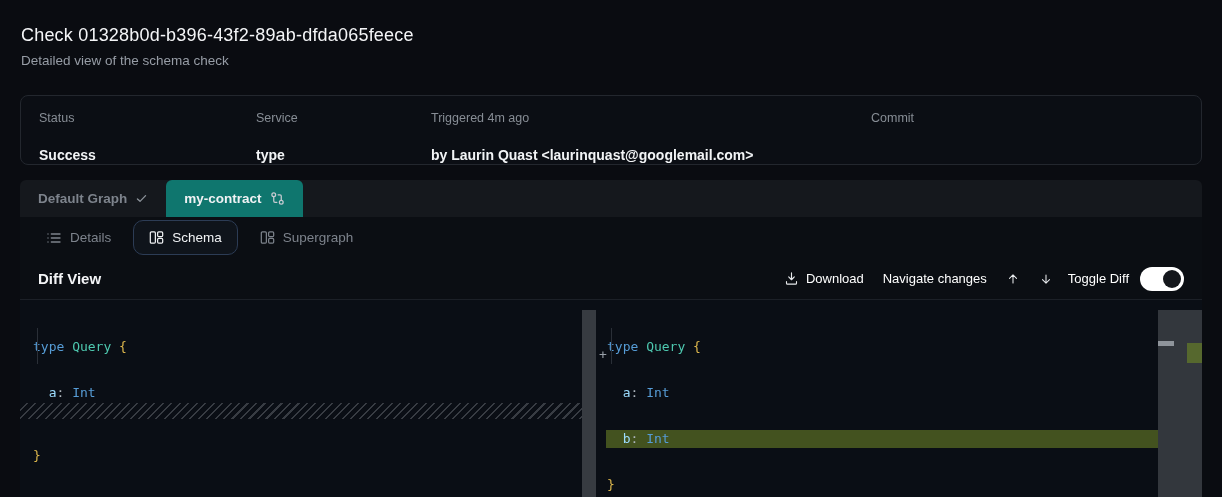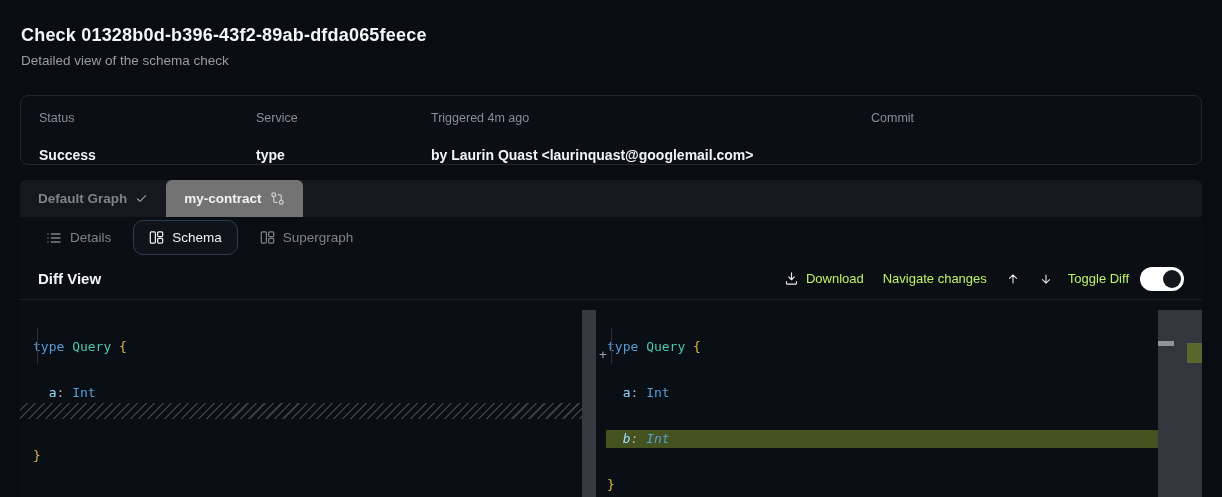--- a/index.html
+++ b/index.html
@@ -1,49 +1,49 @@
 <!DOCTYPE html>
 <html><head>
 <meta charset="utf-8">
 <style>
   html,body{margin:0;padding:0;background:#0a0c11;}
   .stage{position:relative;width:1222px;height:497px;overflow:hidden;
          background:#0a0c11;color:#eceef0;font-family:"Liberation Sans",sans-serif;}
 
   
-  .page-title{position:absolute;left:21px;top:25px;font-size:18px;font-weight:700;color:#f4f5f7;letter-spacing:.2px;text-align:center;}
+  .page-title{position:absolute;left:21px;top:25px;font-size:18px;font-weight:400;color:#f4f5f7;letter-spacing:.2px;text-align:center;}
   .page-subtitle{position:absolute;left:21px;top:53px;font-size:13.5px;color:#979da6;}
 
   
   .summary-card{position:absolute;left:20px;top:95px;width:1182px;height:70px;box-sizing:border-box;
                 border:1px solid #23272e;border-radius:8px;background:#0b0e14;}
   .sum-col{position:absolute;top:15px;}
   .sum-label{font-size:12.5px;color:#878d95;line-height:15px;}
   .sum-value{font-size:14px;font-weight:600;color:#f2f4f6;line-height:18px;margin-top:20px;}
 
   
   .contract-strip{position:absolute;left:20px;top:180px;width:1182px;height:37px;background:#15181d;
                   border-radius:6px 6px 0 0;display:flex;align-items:stretch;}
   .contract-tab{display:flex;align-items:center;gap:8px;padding:0 18px;font-size:13.5px;color:#7d838c;cursor:pointer;font-weight:bold;}
-  .contract-tab.active{background:#737373;color:#f0f2f4;border-radius:6px 6px 0 0;}
+  .contract-tab.active{background:#0f766e;color:#f0f2f4;border-radius:6px 6px 0 0;}
   .contract-tab svg{flex:0 0 auto;}
 
   
   .view-row{position:absolute;left:20px;top:217px;width:1182px;height:41px;background:#0b0e13;
             display:flex;align-items:center;padding-left:16px;box-sizing:border-box;}
   .view-tab{display:flex;align-items:center;gap:8px;font-size:13.5px;color:#7d838c;padding:0 10px;cursor:pointer;justify-content:space-between;}
   .view-tab.pill{border:1px solid #2c3c55;background:#0f141b;border-radius:10px;height:33px;padding:0 15px;
                  color:#f0f2f4;margin:0 12px;}
 
   
   .toolbar{position:absolute;left:20px;top:258px;width:1182px;height:42px;background:#0b0e13;
            border-bottom:1px solid #1c2027;box-sizing:border-box;display:flex;align-items:center;padding:0 18px;}
   .toolbar-title{font-size:15px;font-weight:700;color:#f4f5f7;}
   .toolbar-right{margin-left:auto;display:flex;align-items:center;gap:19px;}
-  .tb-btn{display:flex;align-items:center;gap:7px;font-size:13px;color:#bef264;cursor:pointer;background:none;border:none;padding:0;font-family:inherit;}
+  .tb-btn{display:flex;align-items:center;gap:7px;font-size:13px;color:#ffffff;cursor:pointer;background:none;border:none;padding:0;font-family:inherit;}
   .tb-icon-btn{display:flex;align-items:center;color:#e8eaed;cursor:pointer;background:none;border:none;padding:0;}
   .switch{width:44px;height:24px;border-radius:12px;background:#3a3f46;position:relative;cursor:pointer;}
   .switch.on{background:#ffffff;}
   .switch .knob{position:absolute;top:3px;left:3px;width:18px;height:18px;border-radius:50%;background:#14171c;}
   .switch.on .knob{left:auto;right:3px;}
 
   
   .code-section{position:absolute;left:20px;top:300px;width:1182px;height:197px;background:#0a0e15;}
   .pane{position:absolute;top:0;bottom:0;padding-top:10px;box-sizing:border-box;
         font-family:"DejaVu Sans Mono",monospace;font-size:13px;line-height:18px;}
@@ -183,21 +183,21 @@
       <div class="guide guide-left"></div>
     <div class="code-line"><span style="color: rgb(86, 156, 214);">type</span><span style="color: rgb(212, 215, 220);"> </span><span style="color: rgb(78, 201, 176);">Query</span><span style="color: rgb(212, 215, 220);"> </span><span style="color: rgb(221, 183, 77);">{</span></div>
         <div class="code-line"><span style="color: rgb(212, 215, 220);">  </span><span style="color: rgb(156, 220, 254);">a</span><span style="color: rgb(174, 182, 189);">:</span><span style="color: rgb(212, 215, 220);"> </span><span style="color: rgb(86, 156, 214);">Int</span></div>
         <div class="code-line hatch"></div>
         <div class="code-line"><span style="color: rgb(221, 183, 77);">}</span></div>
       </div>
     <div class="pane pane-right" id="pane-right">
       <div class="guide guide-right"></div>
     <div class="code-line"><span style="color: rgb(86, 156, 214);">type</span><span style="color: rgb(212, 215, 220);"> </span><span style="color: rgb(78, 201, 176);">Query</span><span style="color: rgb(212, 215, 220);"> </span><span style="color: rgb(221, 183, 77);">{</span></div>
         <div class="code-line"><span style="color: rgb(212, 215, 220);">  </span><span style="color: rgb(156, 220, 254);">a</span><span style="color: rgb(174, 182, 189);">:</span><span style="color: rgb(212, 215, 220);"> </span><span style="color: rgb(86, 156, 214);">Int</span></div>
-        <div class="code-line added" style="background: rgb(67, 82, 31); font-style: italic;"><span style="color: rgb(212, 215, 220);">  </span><span style="color: rgb(156, 220, 254);">b</span><span style="color: rgb(174, 182, 189);">:</span><span style="color: rgb(212, 215, 220);"> </span><span style="color: rgb(86, 156, 214);">Int</span></div>
+        <div class="code-line added" style="background: rgb(67, 82, 31);"><span style="color: rgb(212, 215, 220);">  </span><span style="color: rgb(156, 220, 254);">b</span><span style="color: rgb(174, 182, 189);">:</span><span style="color: rgb(212, 215, 220);"> </span><span style="color: rgb(86, 156, 214);">Int</span></div>
         <div class="code-line"><span style="color: rgb(221, 183, 77);">}</span></div>
       </div>
     <div class="scroll-left"></div>
     <div class="gutter-plus">+</div>
     <div class="scroll-right"></div>
     <div class="marker-light"></div>
     <div class="marker-green" id="marker-green" style="background: rgb(86, 104, 46);"></div>
   </div>
 
 </div>

